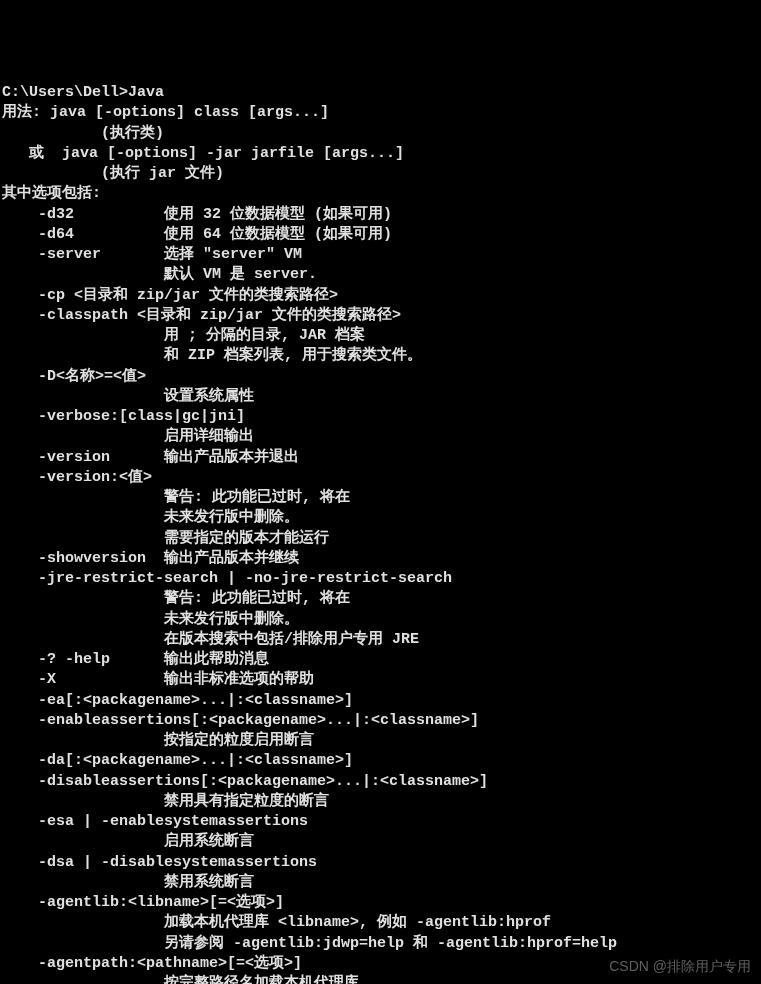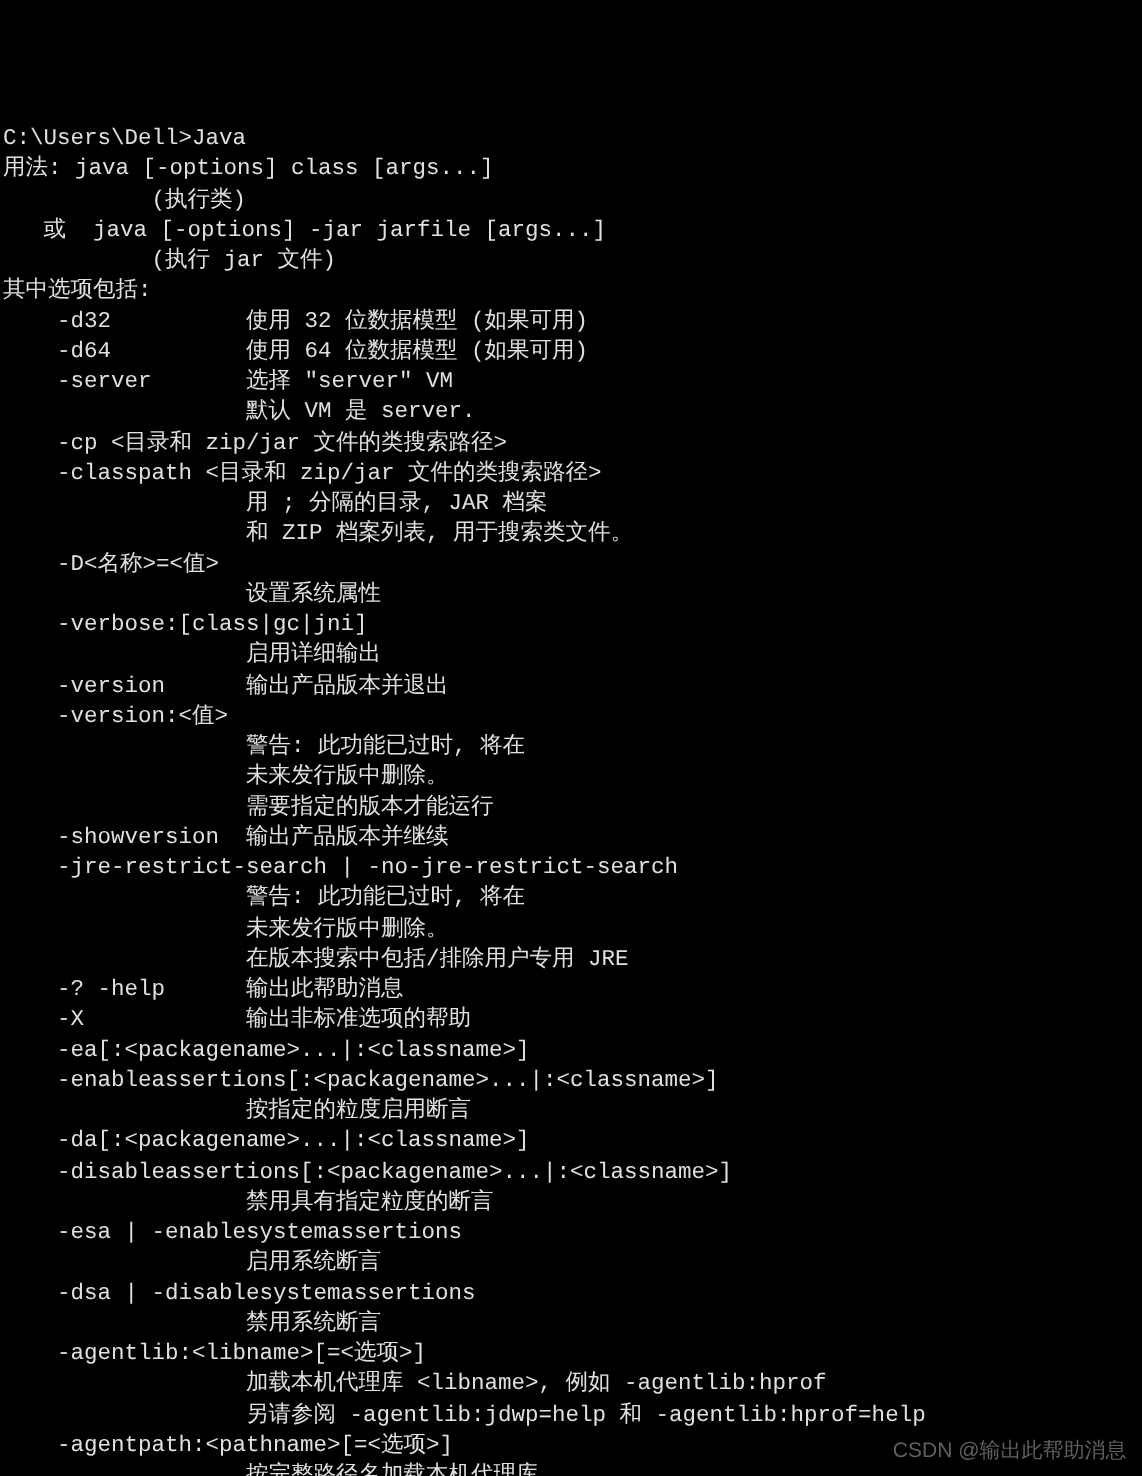--- a/index.html
+++ b/index.html
@@ -18,34 +18,35 @@
       overflow: hidden;
       padding: 0;
       white-space: pre;
       position: relative;
     }
     .terminal {
       padding: 2px 0 0 2px;
     }
     .line {
       white-space: pre;
+      font-weight: bold;
     }
     .watermark {
       position: absolute;
       bottom: 8px;
       right: 10px;
       color: #888;
       font-size: 14px;
       opacity: 0.7;
       font-family: "Microsoft YaHei", sans-serif;
     }
   </style>
 </head>
 <body>
 
 
 
 <div class="terminal" id="terminal-container"><div class="line">C:\Users\Dell&gt;Java</div><div class="line">用法: java [-options] class [args...]</div><div class="line">           (执行类)</div><div class="line">   或  java [-options] -jar jarfile [args...]</div><div class="line">           (执行 jar 文件)</div><div class="line">其中选项包括:</div><div class="line">    -d32          使用 32 位数据模型 (如果可用)</div><div class="line">    -d64          使用 64 位数据模型 (如果可用)</div><div class="line">    -server       选择 "server" VM</div><div class="line">                  默认 VM 是 server.</div><div class="line"></div><div class="line">    -cp &lt;目录和 zip/jar 文件的类搜索路径&gt;</div><div class="line">    -classpath &lt;目录和 zip/jar 文件的类搜索路径&gt;</div><div class="line">                  用 ; 分隔的目录, JAR 档案</div><div class="line">                  和 ZIP 档案列表, 用于搜索类文件。</div><div class="line">    -D&lt;名称&gt;=&lt;值&gt;</div><div class="line">                  设置系统属性</div><div class="line">    -verbose:[class|gc|jni]</div><div class="line">                  启用详细输出</div><div class="line">    -version      输出产品版本并退出</div><div class="line">    -version:&lt;值&gt;</div><div class="line">                  警告: 此功能已过时, 将在</div><div class="line">                  未来发行版中删除。</div><div class="line">                  需要指定的版本才能运行</div><div class="line">    -showversion  输出产品版本并继续</div><div class="line">    -jre-restrict-search | -no-jre-restrict-search</div><div class="line">                  警告: 此功能已过时, 将在</div><div class="line">                  未来发行版中删除。</div><div class="line">                  在版本搜索中包括/排除用户专用 JRE</div><div class="line">    -? -help      输出此帮助消息</div><div class="line">    -X            输出非标准选项的帮助</div><div class="line">    -ea[:&lt;packagename&gt;...|:&lt;classname&gt;]</div><div class="line">    -enableassertions[:&lt;packagename&gt;...|:&lt;classname&gt;]</div><div class="line">                  按指定的粒度启用断言</div><div class="line">    -da[:&lt;packagename&gt;...|:&lt;classname&gt;]</div><div class="line">    -disableassertions[:&lt;packagename&gt;...|:&lt;classname&gt;]</div><div class="line">                  禁用具有指定粒度的断言</div><div class="line">    -esa | -enablesystemassertions</div><div class="line">                  启用系统断言</div><div class="line">    -dsa | -disablesystemassertions</div><div class="line">                  禁用系统断言</div><div class="line">    -agentlib:&lt;libname&gt;[=&lt;选项&gt;]</div><div class="line">                  加载本机代理库 &lt;libname&gt;, 例如 -agentlib:hprof</div><div class="line">                  另请参阅 -agentlib:jdwp=help 和 -agentlib:hprof=help</div><div class="line">    -agentpath:&lt;pathname&gt;[=&lt;选项&gt;]</div><div class="line">                  按完整路径名加载本机代理库</div></div>
 
-<div class="watermark">CSDN @输出此帮助消息</div>
+<div class="watermark">CSDN @排除用户专用</div>
 
 
 
 
 </body></html>

